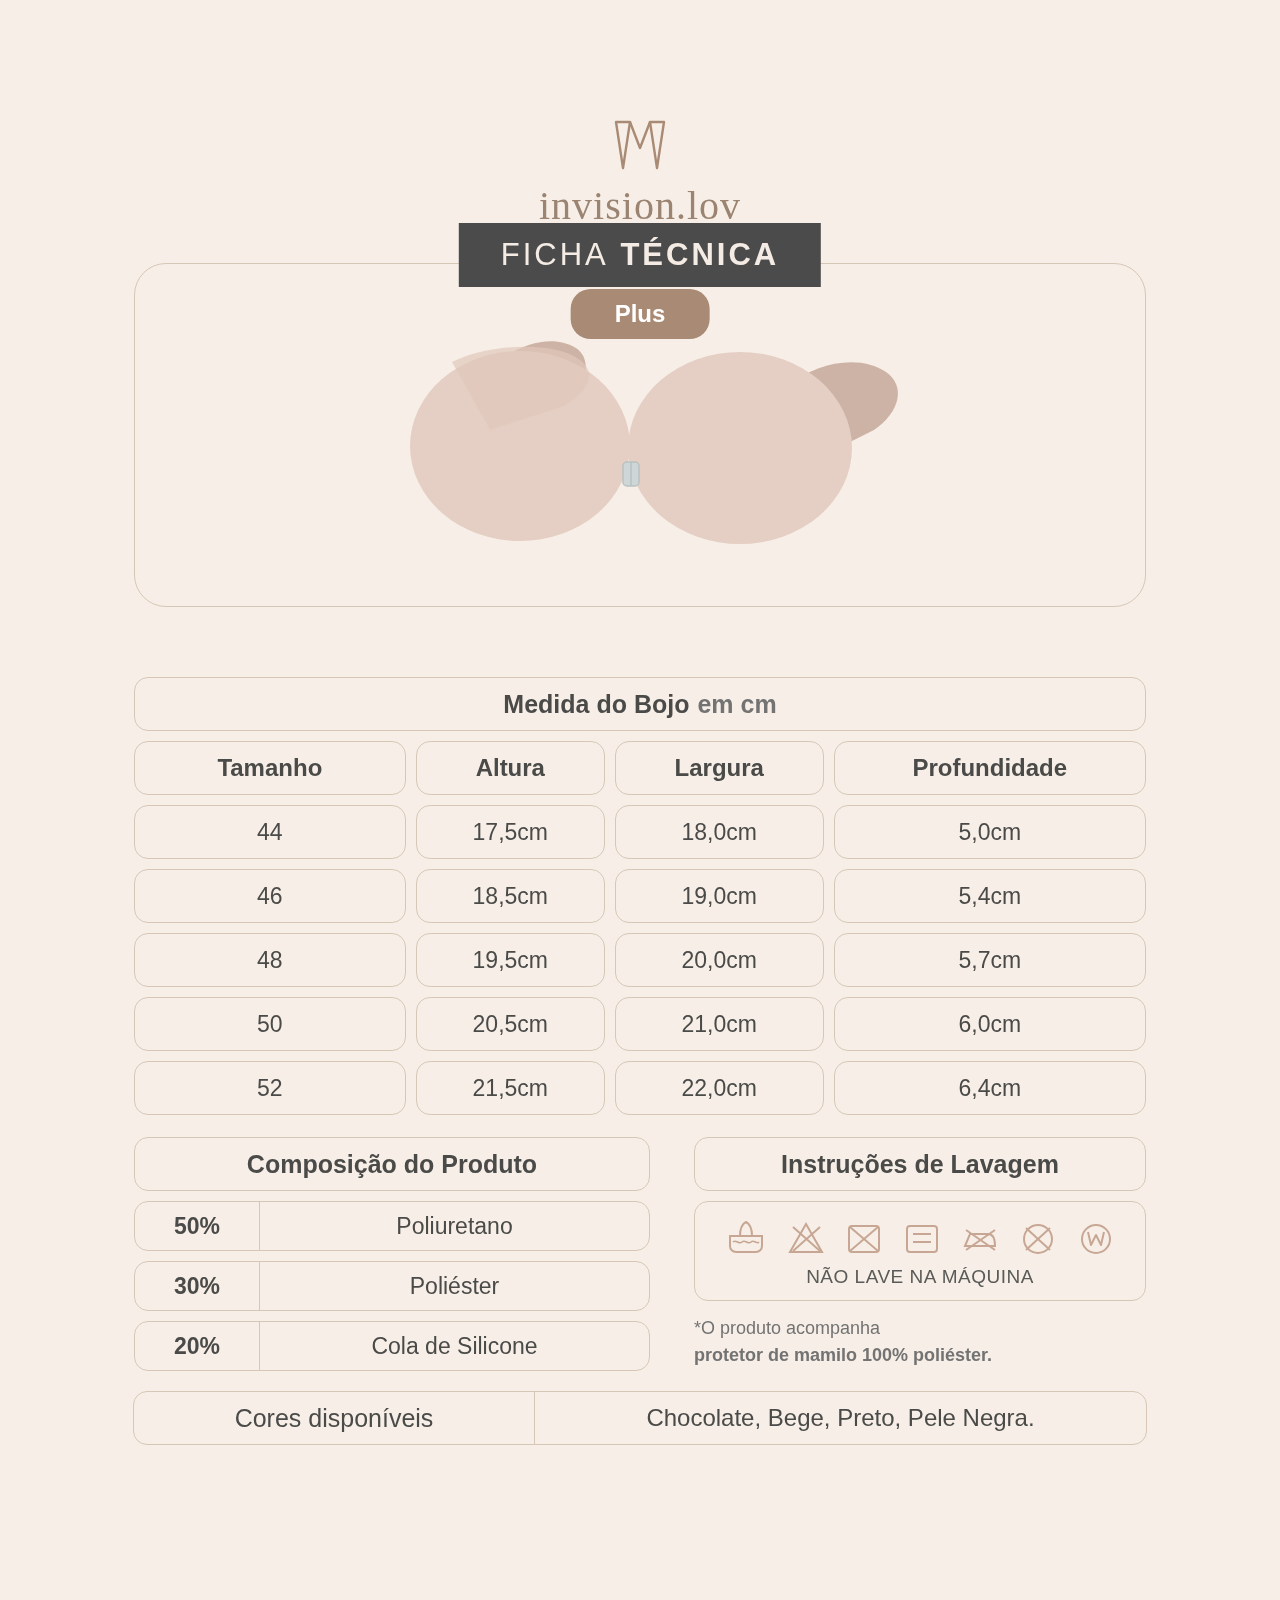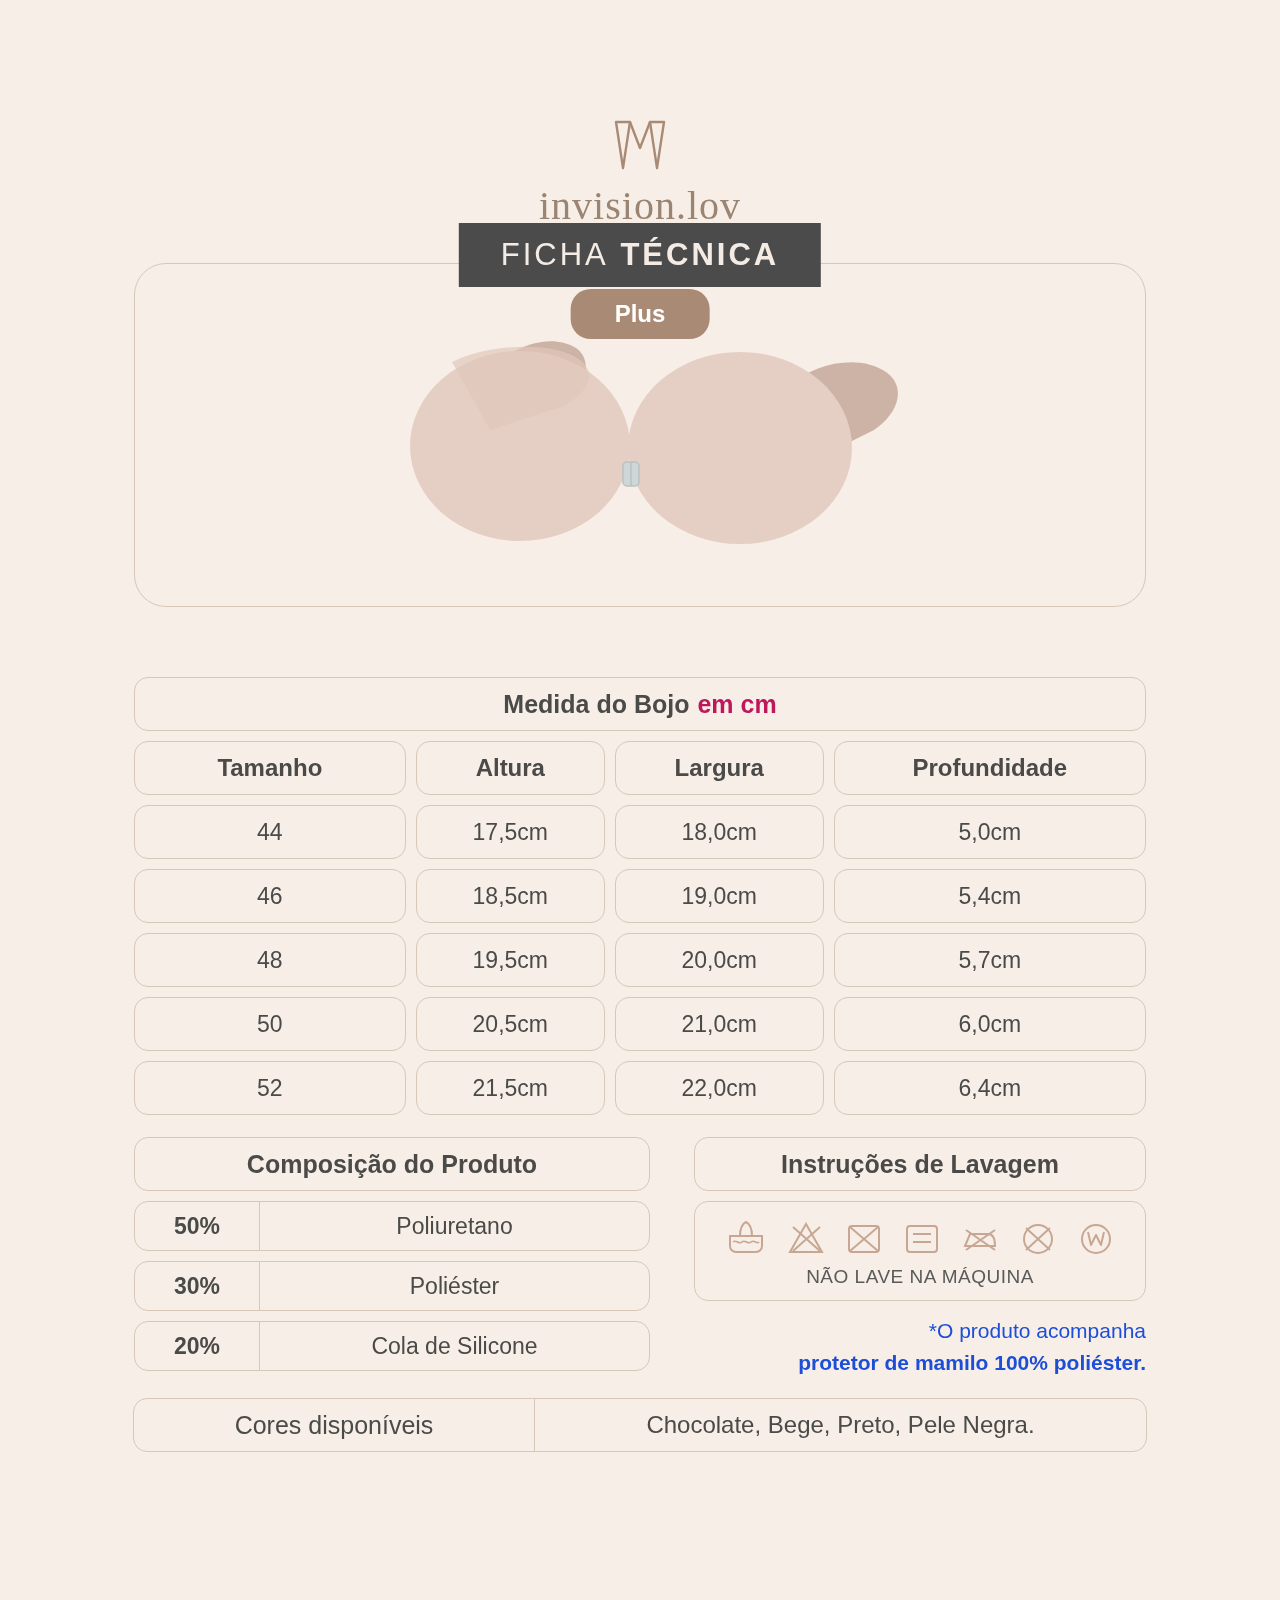--- a/index.html
+++ b/index.html
@@ -102,21 +102,21 @@
     border: 1.5px solid #d7c7b6;
     border-radius: 14px;
     height: 52px;
     display: flex;
     align-items: center;
     justify-content: center;
     font-size: 25px;
     font-weight: 700;
     color: #4a4a48;
   }
-  .bar .accent { color: #be185d; margin-left: 8px; }
+  .bar .accent { color: #737373; margin-left: 8px; }
 
   .table { margin-top: 10px; }
   .row {
     display: flex;
     gap: 10px;
     margin-bottom: 10px;
     text-align: center;
   }
   .cell {
     border: 1.5px solid #d7c7b6;
@@ -186,23 +186,23 @@
     gap: 18px;
   }
   .wash-caption {
     margin-top: 8px;
     font-size: 19px;
     letter-spacing: 0.5px;
     color: #5a5a58;
   }
   .note {
     margin-top: 14px;
-    text-align: right;
-    font-size: 21px;
-    color: #1d4ed8;
+    text-align: left;
+    font-size: 18px;
+    color: #737373;
     line-height: 1.5;
   }
   .note .strong { font-weight: 700; }
 
   .colors-row {
     width: 1012px;
     margin: 20px auto 0 auto;
     display: flex;
     border: 1.5px solid #d7c7b6;
     border-radius: 14px;

